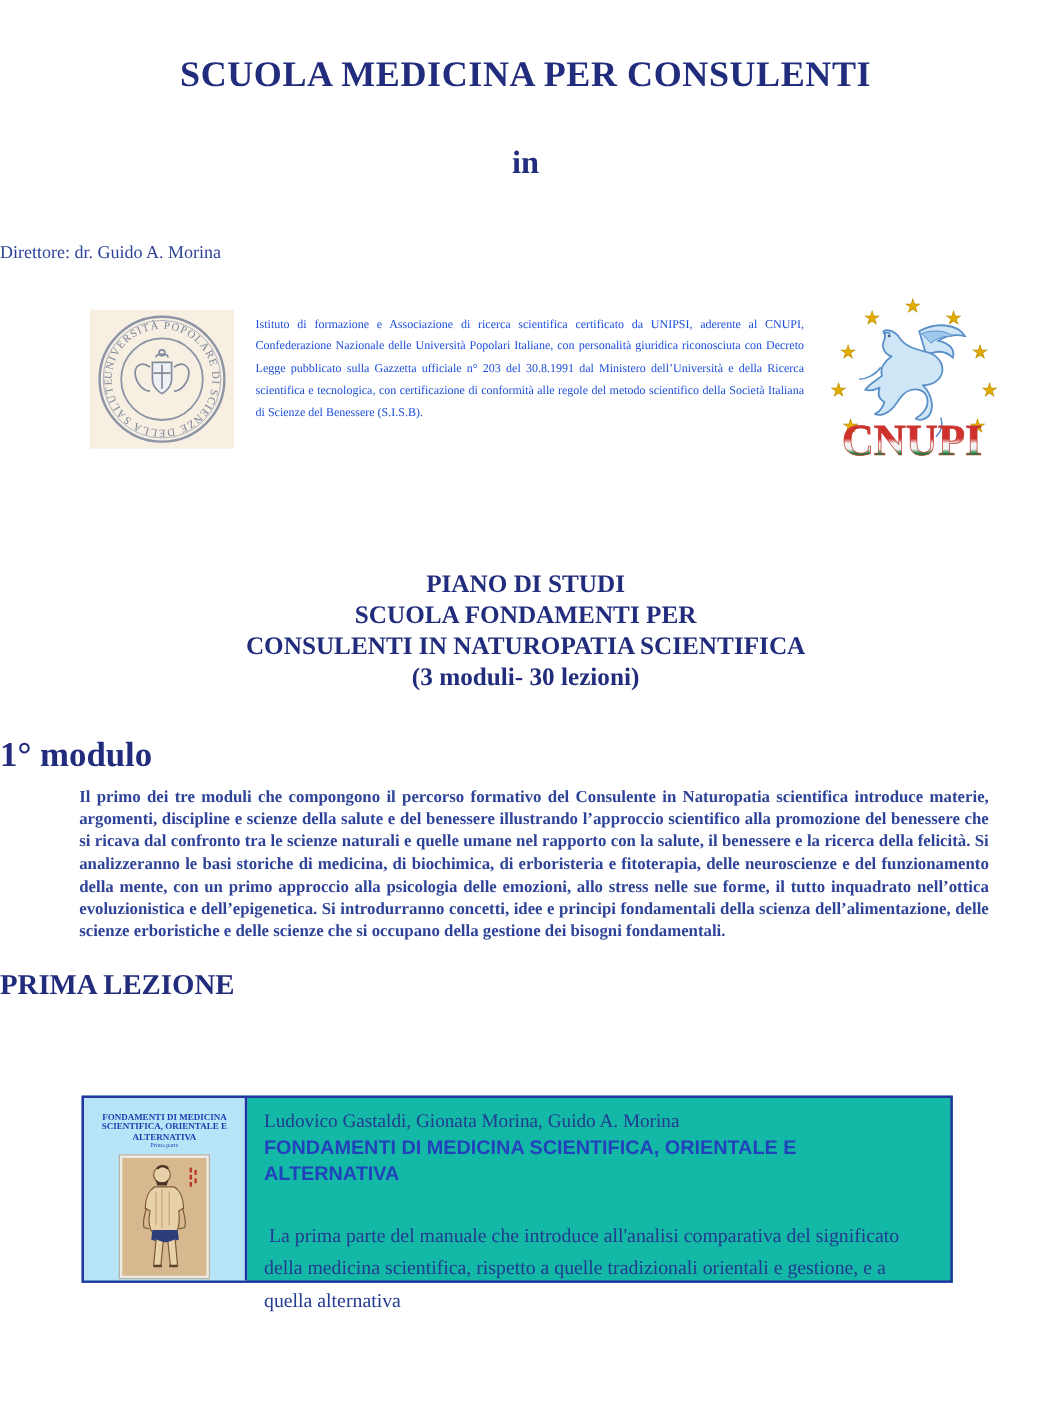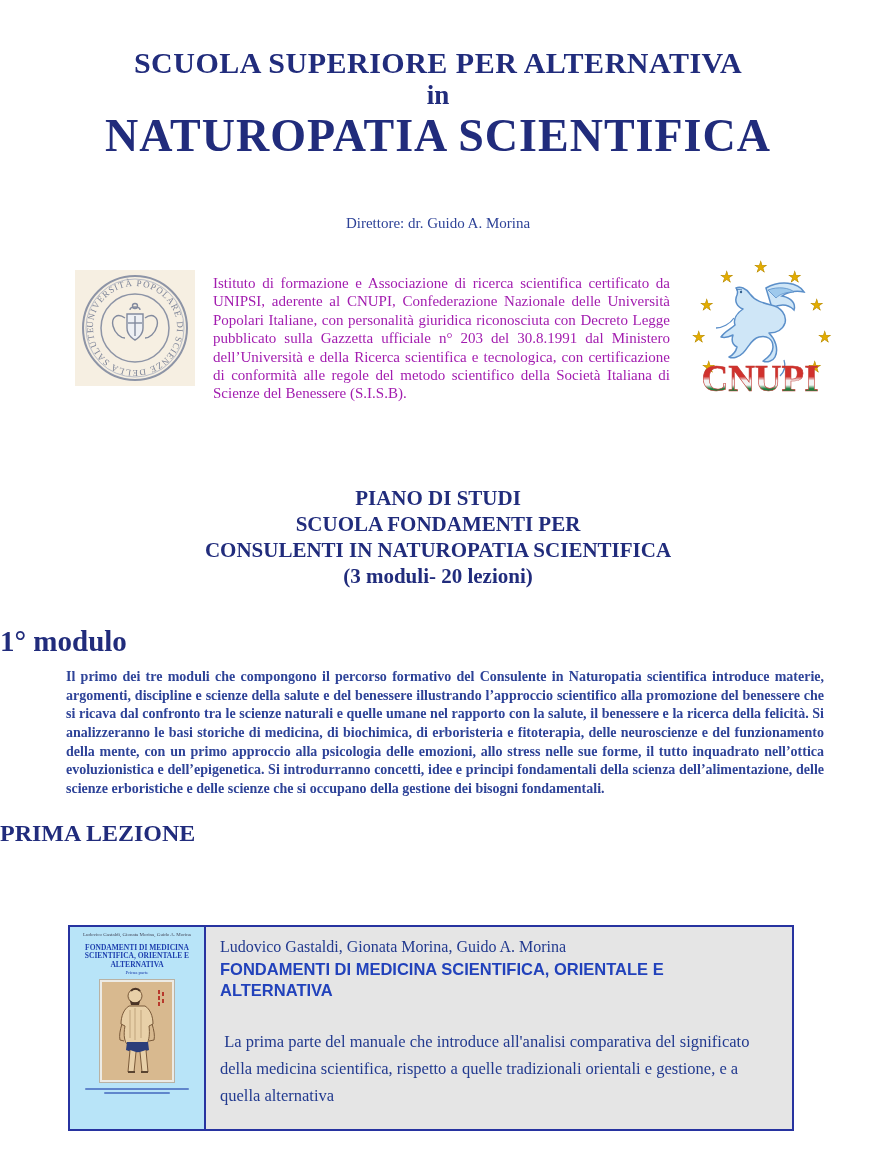--- a/index.html
+++ b/index.html
@@ -20,51 +20,51 @@
     font-size:30px; font-weight:bold;
     color:#212c7c;
     letter-spacing:0.5px;
     line-height:34px;
   }
   .title2 {
     text-align:center;
     font-size:27px; font-weight:bold;
     color:#212c7c;
     line-height:30px;
+    margin-top:40px;
   }
   .title3 {
     text-align:center;
     font-size:46px; font-weight:bold;
     color:#212c7c;
     letter-spacing:1px;
     line-height:52px;
   }
   .director {
     margin-top:52px;
-    text-align:center;
     font-size:15px;
     color:#2e4398;
     line-height:18px;
   }
 
   
   .accred-row {
     margin:38px 58px 0 75px;
     display:flex;
     align-items:flex-start;
     gap:18px;
   }
   .seal-box { flex:0 0 120px; }
   .accred-text {
     flex:0 0 457px;
     margin-top:4px;
-    font-size:15px;
+    font-size:10px;
     line-height:18.4px;
     text-align:justify;
-    color:#a21caf;
+    color:#1d4ed8;
   }
   .cnupi-box { flex:0 0 145px; margin-top:-10px; }
 
   
   .study-plan {
     margin-top:82px;
     text-align:center;
     font-size:21px; font-weight:bold;
     color:#212c7c;
     line-height:26px;
@@ -86,24 +86,24 @@
   .lesson-heading {
     margin-top:19px;
     font-size:24px; font-weight:bold;
     color:#212c7c;
     line-height:30px;
   }
 
   
   .book-box {
     margin:77px 82px 0 68px;
-    height:206px;
+    height:156px;
     border:2px solid #2733a0;
     display:flex;
-    background:#e5e5e5;
+    background:#14b8a6;
   }
   .book-cover {
     flex:0 0 136px;
     border-right:2px solid #2733a0;
     background:#b8e4f8;
     padding:5px 6px 4px 6px;
     display:flex;
     flex-direction:column;
     align-items:center;
     overflow:hidden;
@@ -165,23 +165,22 @@
     line-height:27px;
     color:#223a8f;
     white-space:pre-wrap;
   }
 </style>
 </head>
 <body>
 
 <div class="page">
 
-  <div class="title1">SCUOLA SUPERIORE PER ALTERNATIVA</div>
+  <div class="title1">SCUOLA MEDICINA PER CONSULENTI</div>
   <div class="title2">in</div>
-  <div class="title3">NATUROPATIA SCIENTIFICA</div>
 
   <div class="director">Direttore: dr. Guido A. Morina</div>
 
   <div class="accred-row">
 
     <div class="seal-box">
       <svg width="120" height="116" viewBox="0 0 120 116">
         <rect x="0" y="0" width="120" height="116" fill="#f6efe2"></rect>
         <circle cx="60" cy="58" r="52" fill="none" stroke="#8d94a6" stroke-width="2"></circle>
         <circle cx="60" cy="58" r="49" fill="none" stroke="#aab0bf" stroke-width="0.8"></circle>
@@ -245,21 +244,21 @@
         </defs>
         <text x="72" y="131" text-anchor="middle" font-size="37" font-weight="bold" font-family="Liberation Serif, serif" fill="url(#tricolor)" stroke="#c23a34" stroke-width="0.6">CNUPI</text>
       </svg>
     </div>
   </div>
 
   <div class="study-plan">
     <div>PIANO DI STUDI</div>
     <div>SCUOLA FONDAMENTI PER</div>
     <div>CONSULENTI IN NATUROPATIA SCIENTIFICA</div>
-    <div>(3 moduli- 20 lezioni)</div>
+    <div>(3 moduli- 30 lezioni)</div>
   </div>
 
   <div class="module-heading">1° modulo</div>
 
   <div class="module-desc">Il primo dei tre moduli che compongono il percorso formativo del Consulente in Naturopatia scientifica introduce materie, argomenti, discipline e scienze della salute e del benessere illustrando l’approccio scientifico alla promozione del benessere che si ricava dal confronto tra le scienze naturali e quelle umane nel rapporto con la salute, il benessere e la ricerca della felicità. Si analizzeranno le basi storiche di medicina, di biochimica, di erboristeria e fitoterapia, delle neuroscienze e del funzionamento della mente, con un primo approccio alla psicologia delle emozioni, allo stress nelle sue forme, il tutto inquadrato nell’ottica evoluzionistica e dell’epigenetica. Si introdurranno concetti, idee e principi fondamentali della scienza dell’alimentazione, delle scienze erboristiche e delle scienze che si occupano della gestione dei bisogni fondamentali.</div>
 
   <div class="lesson-heading">PRIMA LEZIONE</div>
 
   <div class="book-box">
 

